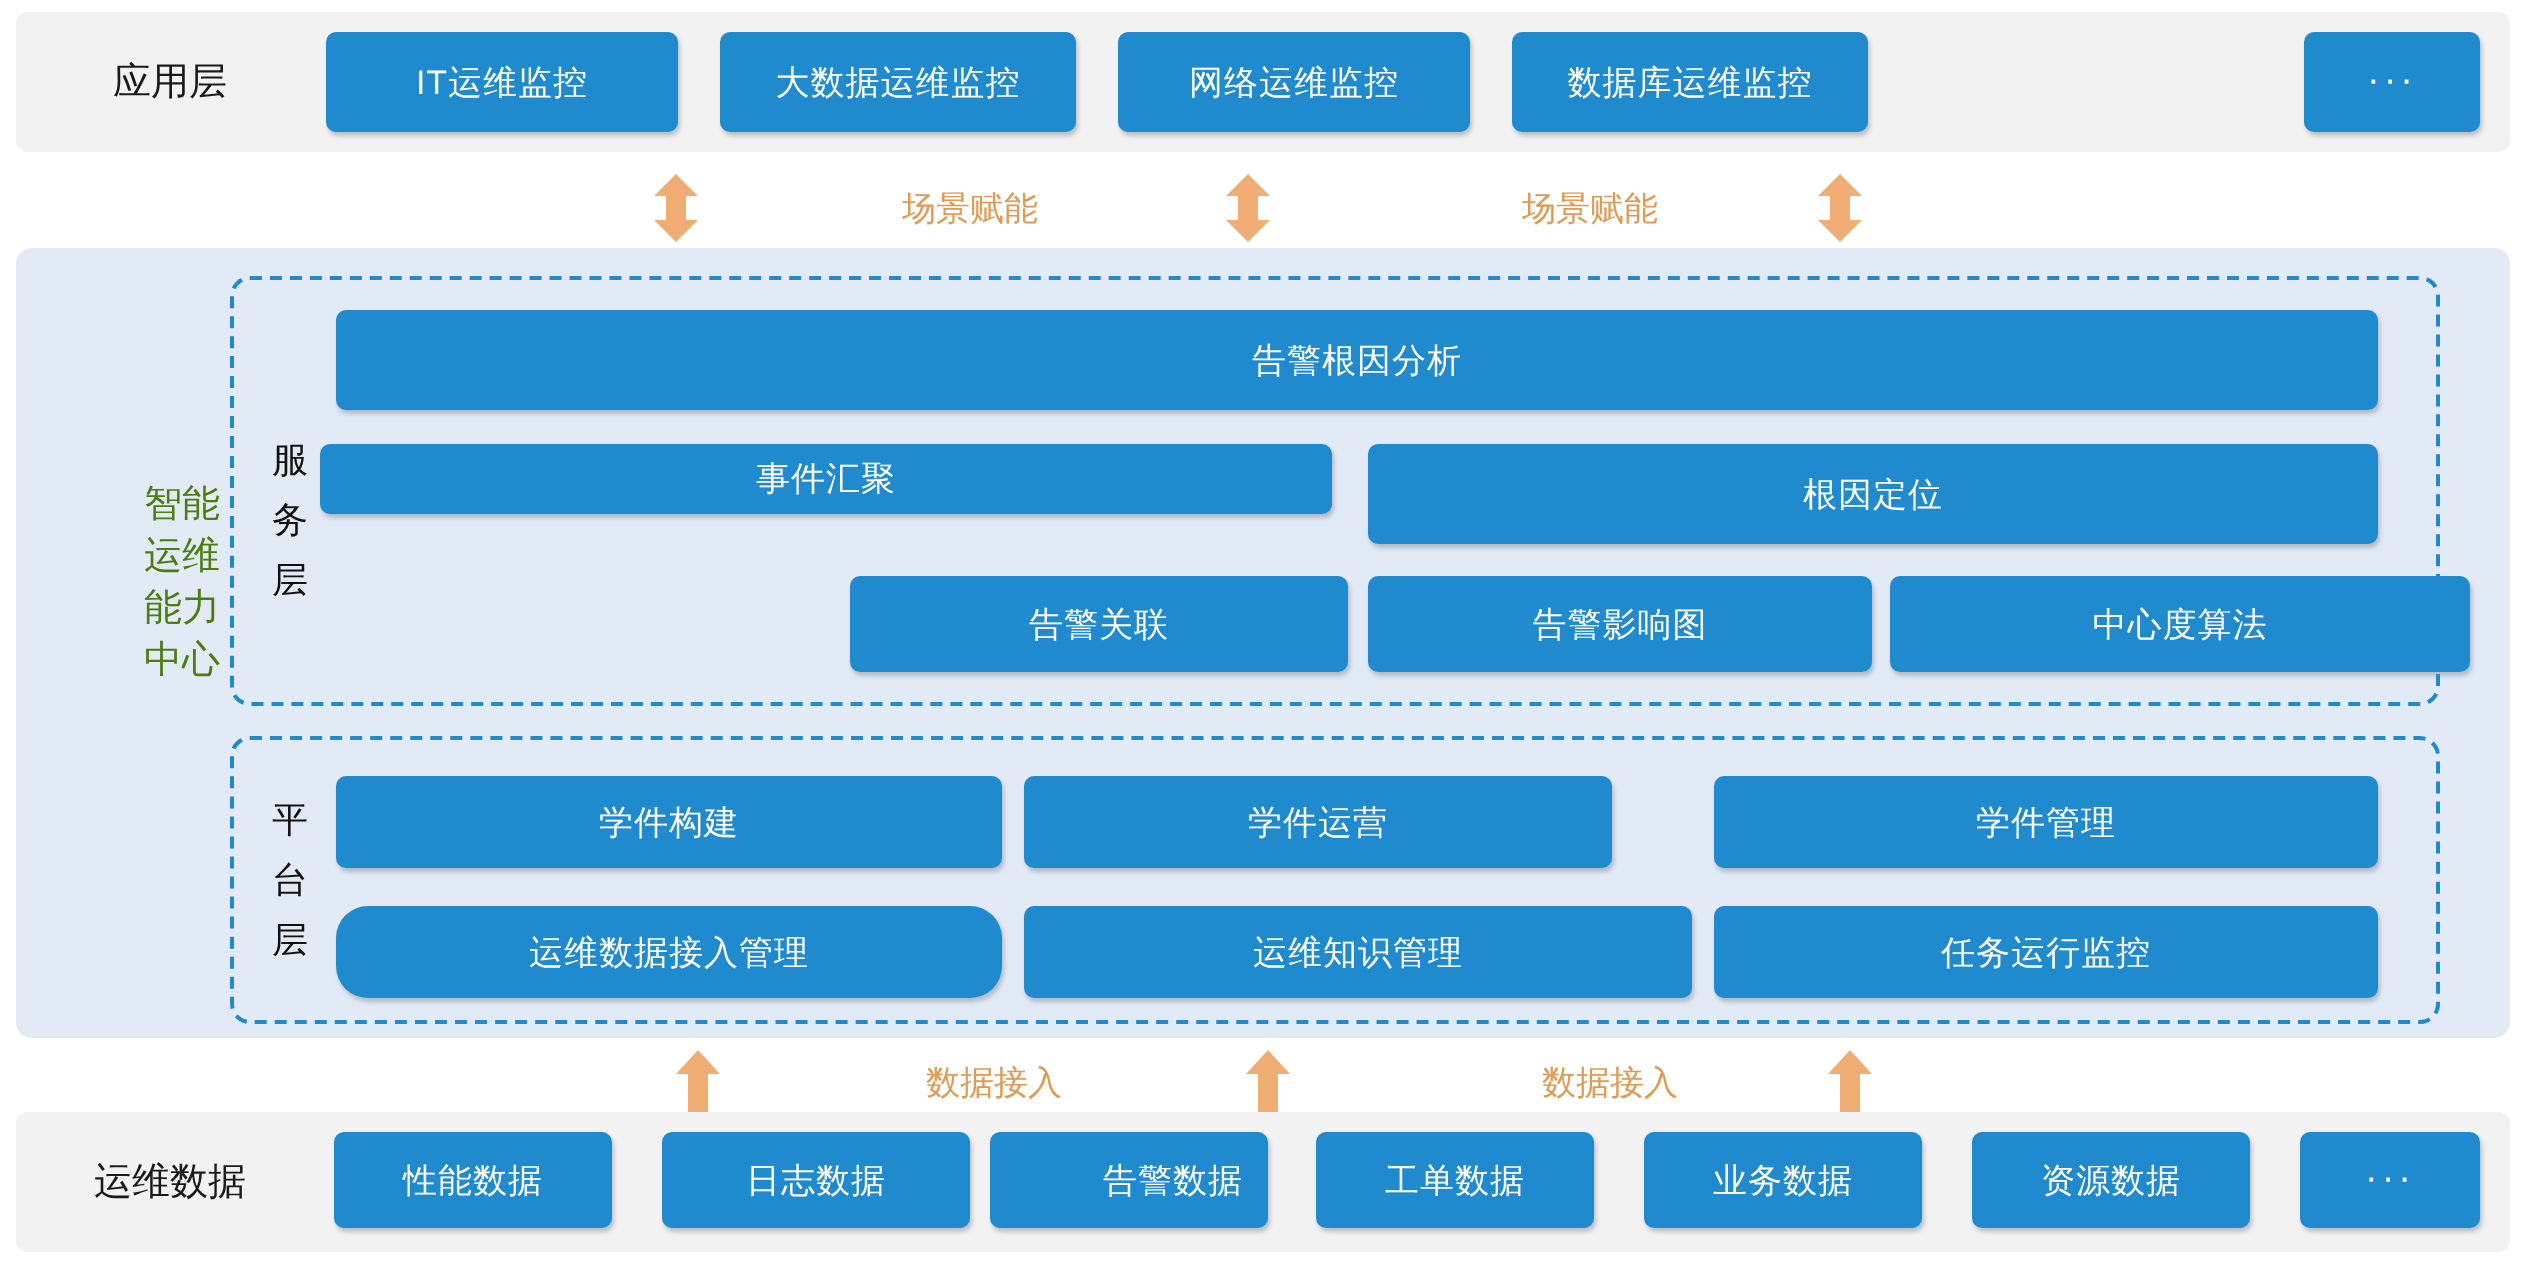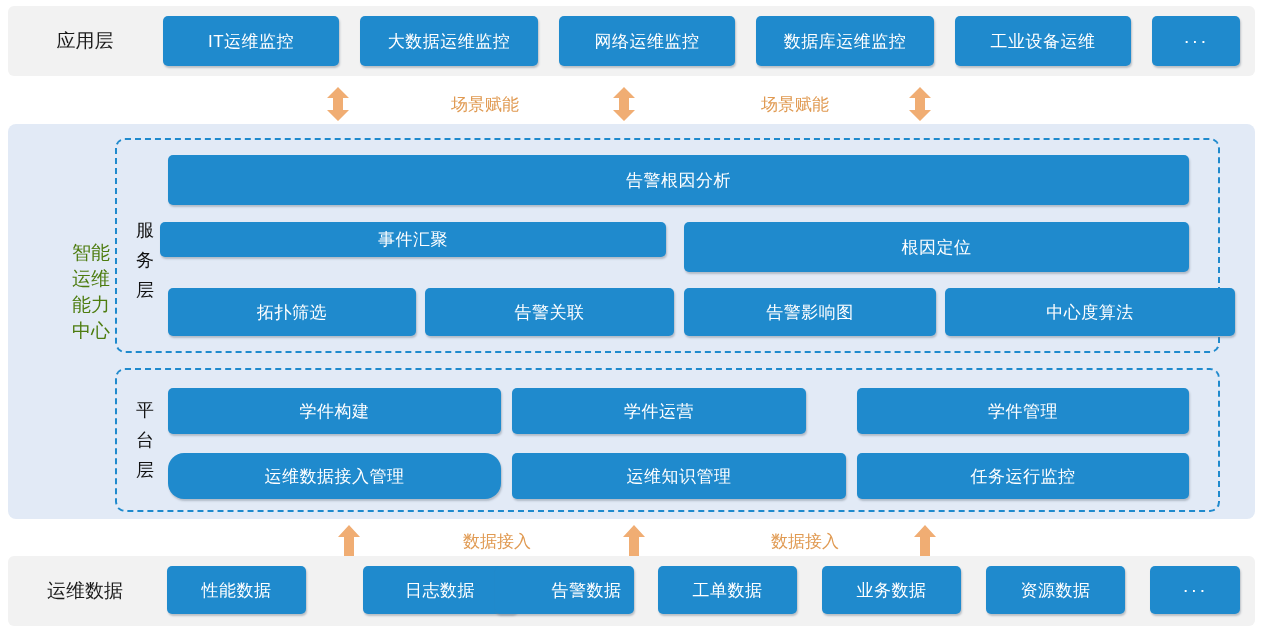--- a/index.html
+++ b/index.html
@@ -80,21 +80,20 @@
 
 <div class="stage">
 
   <div class="band-app"></div>
   <div class="band-label" style="left:20px;top:6px;width:130px;height:70px;">应用层</div>
 
   <div class="bbox" style="left:163px;top:16px;width:176px;height:50px;">IT运维监控</div>
   <div class="bbox" style="left:360px;top:16px;width:178px;height:50px;">大数据运维监控</div>
   <div class="bbox" style="left:559px;top:16px;width:176px;height:50px;">网络运维监控</div>
   <div class="bbox" style="left:756px;top:16px;width:178px;height:50px;">数据库运维监控</div>
-  <div class="bbox" style="left:955px;top:16px;width:176px;height:50px;">工业设备运维</div>
   <div class="bbox dots" style="left:1152px;top:16px;width:88px;height:50px;">···</div>
 
   <div class="arrow" style="left:324px;top:87px;">
     <svg width="28" height="34" viewBox="0 0 28 34">
       <polygon points="14,0 25,11 19,11 19,23 25,23 14,34 3,23 9,23 9,11 3,11" fill="#f0ad73"></polygon>
     </svg>
   </div>
   <div class="flow-label" style="left:420px;top:87px;width:130px;height:34px;">场景赋能</div>
 
   <div class="arrow" style="left:610px;top:87px;">
@@ -125,21 +124,20 @@
     <div>服</div>
     <div>务</div>
     <div>层</div>
   </div>
 
   <div class="bbox" style="left:168px;top:155px;width:1021px;height:50px;">告警根因分析</div>
 
   <div class="bbox" style="left:160px;top:222px;width:506px;height:35px;font-family:Liberation Mono, monospace;">事件汇聚</div>
   <div class="bbox" style="left:684px;top:222px;width:505px;height:50px;">根因定位</div>
 
-  <div class="bbox" style="left:168px;top:288px;width:248px;height:48px;">拓扑筛选</div>
   <div class="bbox" style="left:684px;top:288px;width:252px;height:48px;">告警影响图</div>
   <div class="bbox" style="left:425px;top:288px;width:249px;height:48px;">告警关联</div>
   <div class="bbox" style="left:945px;top:288px;width:290px;height:48px;">中心度算法</div>
 
   <div class="dashbox" style="left:115px;top:368px;width:1105px;height:144px;"></div>
 
   <div class="layer-label" style="left:128px;top:395px;">
     <div>平</div>
     <div>台</div>
     <div>层</div>
@@ -170,20 +168,20 @@
   <div class="arrow" style="left:912px;top:525px;">
     <svg width="26" height="32" viewBox="0 0 26 32">
       <polygon points="13,0 24,12 18,12 18,32 8,32 8,12 2,12" fill="#f0ad73"></polygon>
     </svg>
   </div>
 
   <div class="band-data"></div>
   <div class="band-label" style="left:20px;top:556px;width:130px;height:70px;">运维数据</div>
 
   <div class="bbox" style="left:167px;top:566px;width:139px;height:48px;">性能数据</div>
-  <div class="bbox" style="left:331px;top:566px;width:154px;height:48px;margin-left:32px;">日志数据</div>
+  <div class="bbox" style="left:331px;top:566px;width:154px;height:48px;">日志数据</div>
   <div class="bbox" style="left:495px;top:566px;width:139px;height:48px;padding-left:44px;">告警数据</div>
   <div class="bbox" style="left:658px;top:566px;width:139px;height:48px;">工单数据</div>
   <div class="bbox" style="left:822px;top:566px;width:139px;height:48px;">业务数据</div>
   <div class="bbox" style="left:986px;top:566px;width:139px;height:48px;">资源数据</div>
   <div class="bbox dots" style="left:1150px;top:566px;width:90px;height:48px;">···</div>
 
 </div>
 
 </body></html>

